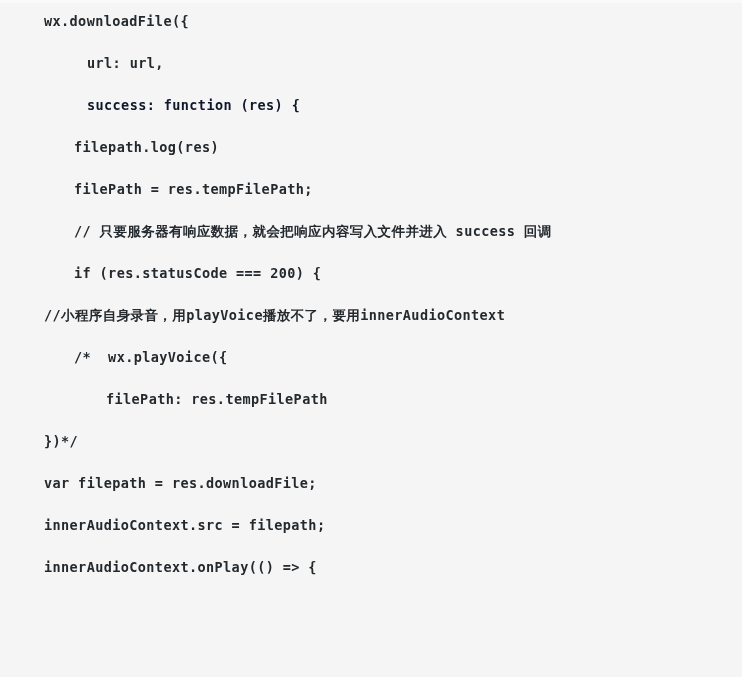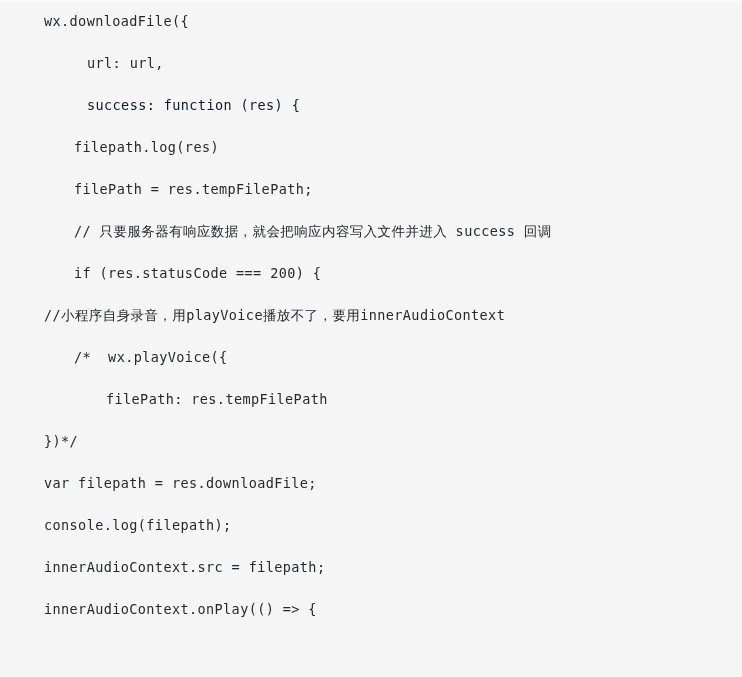--- a/index.html
+++ b/index.html
@@ -15,20 +15,21 @@
     font-family: "DejaVu Sans Mono", "Liberation Mono", monospace;
   }
   #code-block {
     position: relative;
     width: 742px;
     height: 670px;
     background: #f5f5f5;
     box-sizing: border-box;
     padding: 0;
     overflow: hidden;
+    font-weight: bold;
   }
   
   #code-block::before {
     content: "";
     position: absolute;
     top: 0;
     left: 0;
     right: 0;
     height: 3px;
     background: #fafafa;
@@ -65,16 +66,15 @@
     <div class="code-line ind-1"><span class="line-text" style="color: #0f172a;">success: function (res) {</span></div>
     <div class="code-line ind-2"><span class="line-text" style="color: rgb(36, 41, 46);">filepath.log(res)</span></div>
     <div class="code-line ind-2"><span class="line-text" style="color: rgb(36, 41, 46);">filePath = res.tempFilePath;</span></div>
     <div class="code-line ind-2"><span class="line-text" style="color: rgb(36, 41, 46);">// 只要服务器有响应数据，就会把响应内容写入文件并进入 success 回调</span></div>
     <div class="code-line ind-2"><span class="line-text" style="color: rgb(36, 41, 46);">if (res.statusCode === 200) {</span></div>
     <div class="code-line ind-3"><span class="line-text" style="color: rgb(36, 41, 46);">//小程序自身录音，用playVoice播放不了，要用innerAudioContext</span></div>
     <div class="code-line ind-2"><span class="line-text" style="color: rgb(36, 41, 46);">/*  wx.playVoice({</span></div>
     <div class="code-line ind-4"><span class="line-text" style="color: rgb(36, 41, 46);">filePath: res.tempFilePath</span></div>
     <div class="code-line ind-3"><span class="line-text" style="color: rgb(36, 41, 46);">})*/</span></div>
     <div class="code-line ind-3"><span class="line-text" style="color: rgb(36, 41, 46);">var filepath = res.downloadFile;</span></div>
-    <div class="code-line ind-3"><span class="line-text" style="color: rgb(36, 41, 46);">console.log(filepath);</span></div>
     <div class="code-line ind-3"><span class="line-text" style="color: rgb(36, 41, 46);">innerAudioContext.src = filepath;</span></div>
     <div class="code-line ind-3"><span class="line-text" style="color: rgb(36, 41, 46);">innerAudioContext.onPlay(() =&gt; {</span></div>
   </div>
 
 </body></html>

